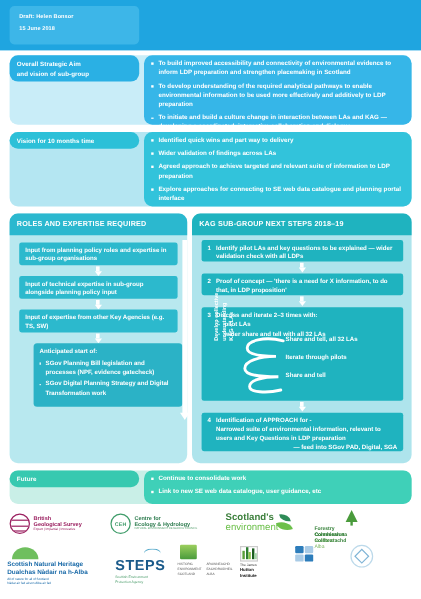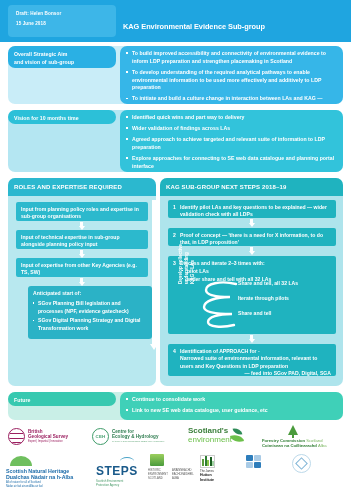--- a/index.html
+++ b/index.html
@@ -190,21 +190,21 @@
   
   .rarrow{position:absolute;left:88px;width:7px;}
   .rarrow .stem{width:2.6px;height:4px;background:#ffffff;margin:0 auto;}
   .rarrow .head{
     width:0;height:0;margin:0 auto;
     border-left:3.5px solid transparent;border-right:3.5px solid transparent;
     border-top:4px solid #ffffff;
   }
 
   
-  .footer{position:absolute;left:0;top:424px;width:295px;height:75px;background:#ffffff;padding-left:41px;}
+  .footer{position:absolute;left:0;top:424px;width:295px;height:75px;background:#ffffff;}
   .logo{position:absolute;}
   .logo-txt{font-weight:bold;line-height:1.15;}
 
   .bgs-mark{
     width:17px;height:17px;border-radius:50%;
     border:1.6px solid #9b2060;box-sizing:border-box;
     position:relative;overflow:hidden;background:#ffffff;
   }
   .bgs-mark:before{
     content:"";position:absolute;left:-2px;top:4px;width:22px;height:1.3px;background:#9b2060;
@@ -264,21 +264,20 @@
   }
 </style>
 </head>
 <body>
 
 <div class="header">
   <div class="header-left">
     <div class="draft-name">Draft: Helen Bonsor</div>
     <div class="draft-date">15 June 2018</div>
   </div>
-  <div class="header-sub">KAG Environmental Evidence Sub-group</div>
 </div>
 
 <div class="band band-aim">
   <div class="band-label" style="white-space:pre-line">Overall Strategic Aim
 and vision of sub-group</div>
   <div class="band-body">
     <ul class="bullets">
       <li>To build improved accessibility and connectivity of environmental evidence to inform LDP preparation and strengthen placemaking in Scotland</li>
       <li>To develop understanding of the required analytical pathways to enable environmental information to be used more effectively and additively to LDP preparation</li>
       <li>To initiate and build a culture change in interaction between LAs and KAG — developing a coordinated, interactive collaboration and dialogue</li>

